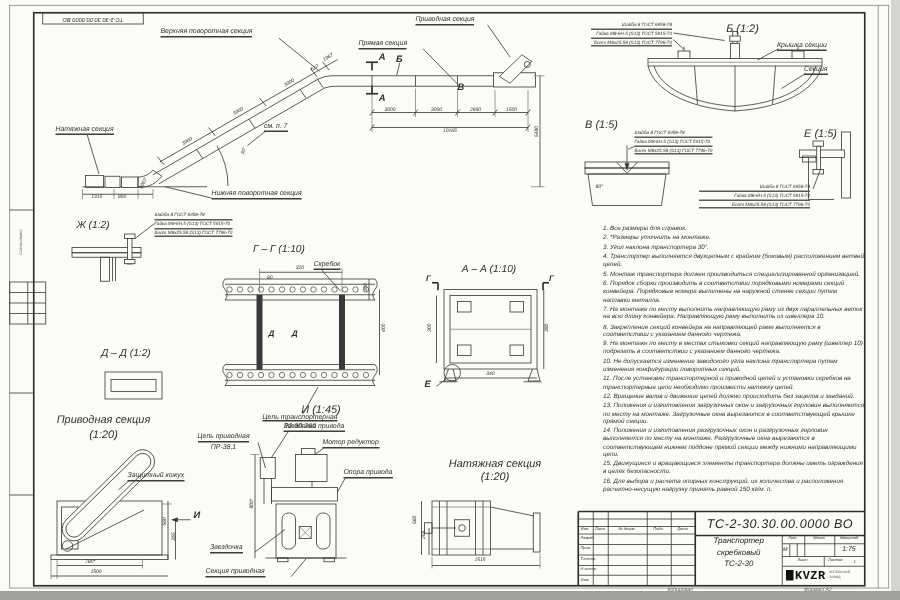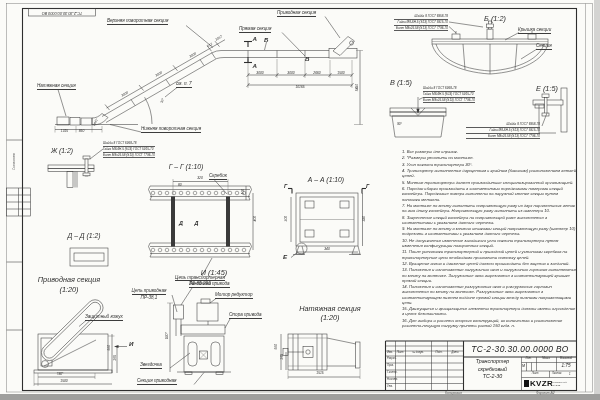--- a/index.html
+++ b/index.html
@@ -19,21 +19,21 @@
   .rot{transform-origin:center;}
   .fast{font-size:3.1px;line-height:1.55;}
   .fast div{border-bottom:.4px solid #5a5a5a;white-space:nowrap;}
   .notes{position:absolute;left:402px;top:149px;width:175px;color:#333;}
   .note{font-size:4.2px;line-height:1.24;margin-bottom:1.2px;font-style:italic;white-space:normal;}
   .tb{font-style:italic;color:#222;}
   .h26{font-size:2.6px;font-style:italic;}
   .h28{font-size:2.8px;font-style:italic;}
   .desig{font-size:8.4px;letter-spacing:.4px;}
   .nm{font-size:5.3px;}
-  .logo{font-size:8px;font-weight:bold;font-style:normal;letter-spacing:.3px;color:#111;}
+  .logo{font-size:8px;font-weight:bold;font-style:normal;letter-spacing:.3px;color:#111;font-family:Liberation Mono, monospace;}
   .logosq{display:inline-block;width:5px;height:7px;background:#111;margin-right:1px;vertical-align:-1px;}
   .logosub{font-size:2.2px;color:#555;line-height:1.3;font-style:normal;}
 </style>
 </head>
 <body>
 
 <div class="sheet">
 
 <svg class="lines" width="600" height="400" viewBox="0 0 600 400">
   <defs>

